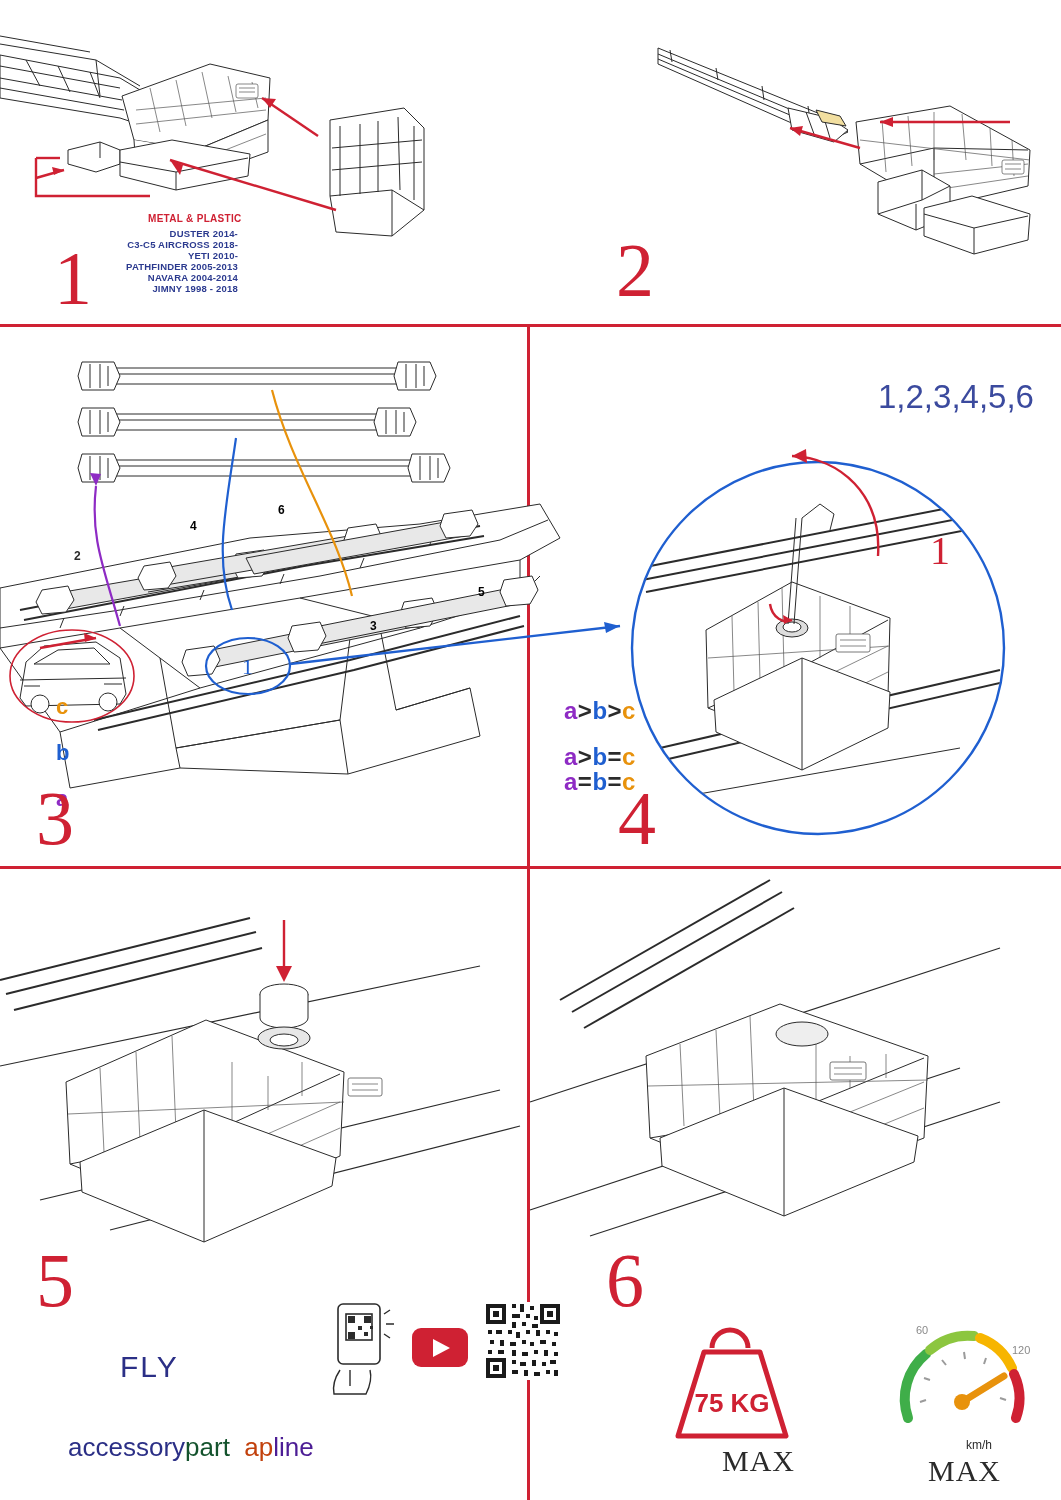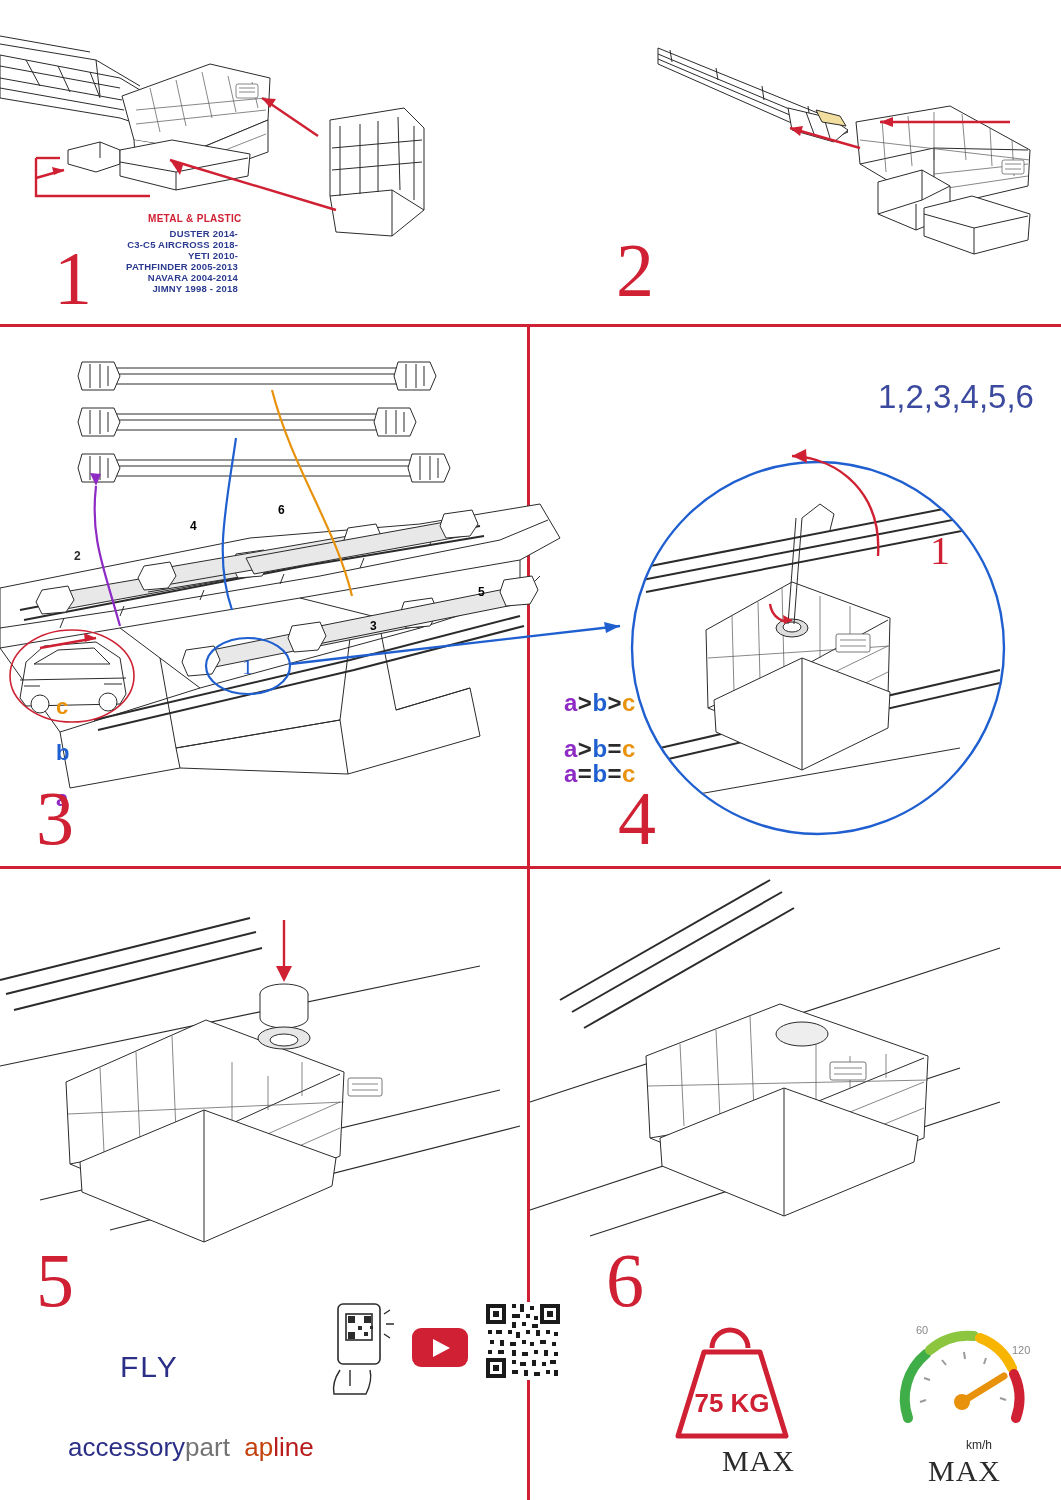--- a/index.html
+++ b/index.html
@@ -13,35 +13,35 @@
   svg{display:block;overflow:visible;}
   .ln{fill:none;stroke:#2b2b2b;stroke-width:1;}
   .lnf{fill:#fff;stroke:#2b2b2b;stroke-width:1;}
   .lnthin{fill:none;stroke:#555;stroke-width:0.7;}
   .arrowred{fill:none;stroke:#cf2133;stroke-width:2.4;}
   .arrowblue{fill:none;stroke:#1f5fd0;stroke-width:2.4;}
   .redfill{fill:#cf2133;}
   .bluefill{fill:#1f5fd0;}
   .metaltxt{font-family:"Liberation Sans",sans-serif;font-weight:700;font-size:10px;fill:#cf2133;letter-spacing:.3px;}
   .cartxt{font-family:"Liberation Sans",sans-serif;font-weight:700;font-size:9.5px;fill:#2b3a8f;letter-spacing:.2px;}
-  .eq{position:absolute;font-family:"Liberation Sans",sans-serif;font-weight:700;font-size:24px;letter-spacing:.5px;}
+  .eq{position:absolute;font-family:"Liberation Sans",sans-serif;font-weight:700;font-size:24px;letter-spacing:.5px;margin-top:8px;}
   .eq .a{color:#8e2bc4;}
   .eq .b{color:#1f5fd0;}
   .eq .c{color:#e8920c;}
   .eq .op{color:#2b2b2b;}
   .seq{position:absolute;font-family:"Liberation Sans",sans-serif;font-weight:400;font-size:33px;}
   .seq .s1{color:#3b4a9e;}
   .smalllabel{position:absolute;font-family:"Liberation Sans",sans-serif;font-size:12px;color:#2b2b2b;}
   .abcl{position:absolute;font-family:"Liberation Sans",sans-serif;font-weight:700;font-size:22px;}
   .brandfly{position:absolute;font-family:"Liberation Sans",sans-serif;font-size:30px;letter-spacing:2px;color:#2b2f86;}
   .brandline{position:absolute;font-family:"Liberation Sans",sans-serif;font-size:26px;}
   .brandline .accessory{color:#2b2f86;}
-  .brandline .part{color:#737373;}
+  .brandline .part{color:#14532d;}
   .brandline .ap{color:#c2410c;}
-  .brandline .lineword{color:#b91c1c;}
+  .brandline .lineword{color:#4c1d95;}
   .maxlab{position:absolute;font-family:"Liberation Serif",serif;font-size:30px;color:#2b2b2b;letter-spacing:1px;}
   .kgtxt{font-family:"Liberation Sans",sans-serif;font-weight:700;font-size:26px;fill:#cf2133;}
   .kmh{position:absolute;font-family:"Liberation Sans",sans-serif;font-size:12px;color:#2b2b2b;}
   .gaugenum{font-family:"Liberation Sans",sans-serif;font-size:11px;fill:#8a8a8a;}
   .yt{position:absolute;width:56px;height:39px;background:#cf2133;border-radius:9px;}
   .yt:after{content:"";position:absolute;left:21px;top:11px;border-left:17px solid #fff;border-top:9px solid transparent;border-bottom:9px solid transparent;}
   .qr{position:absolute;}
 </style>
 </head>
 <body>

